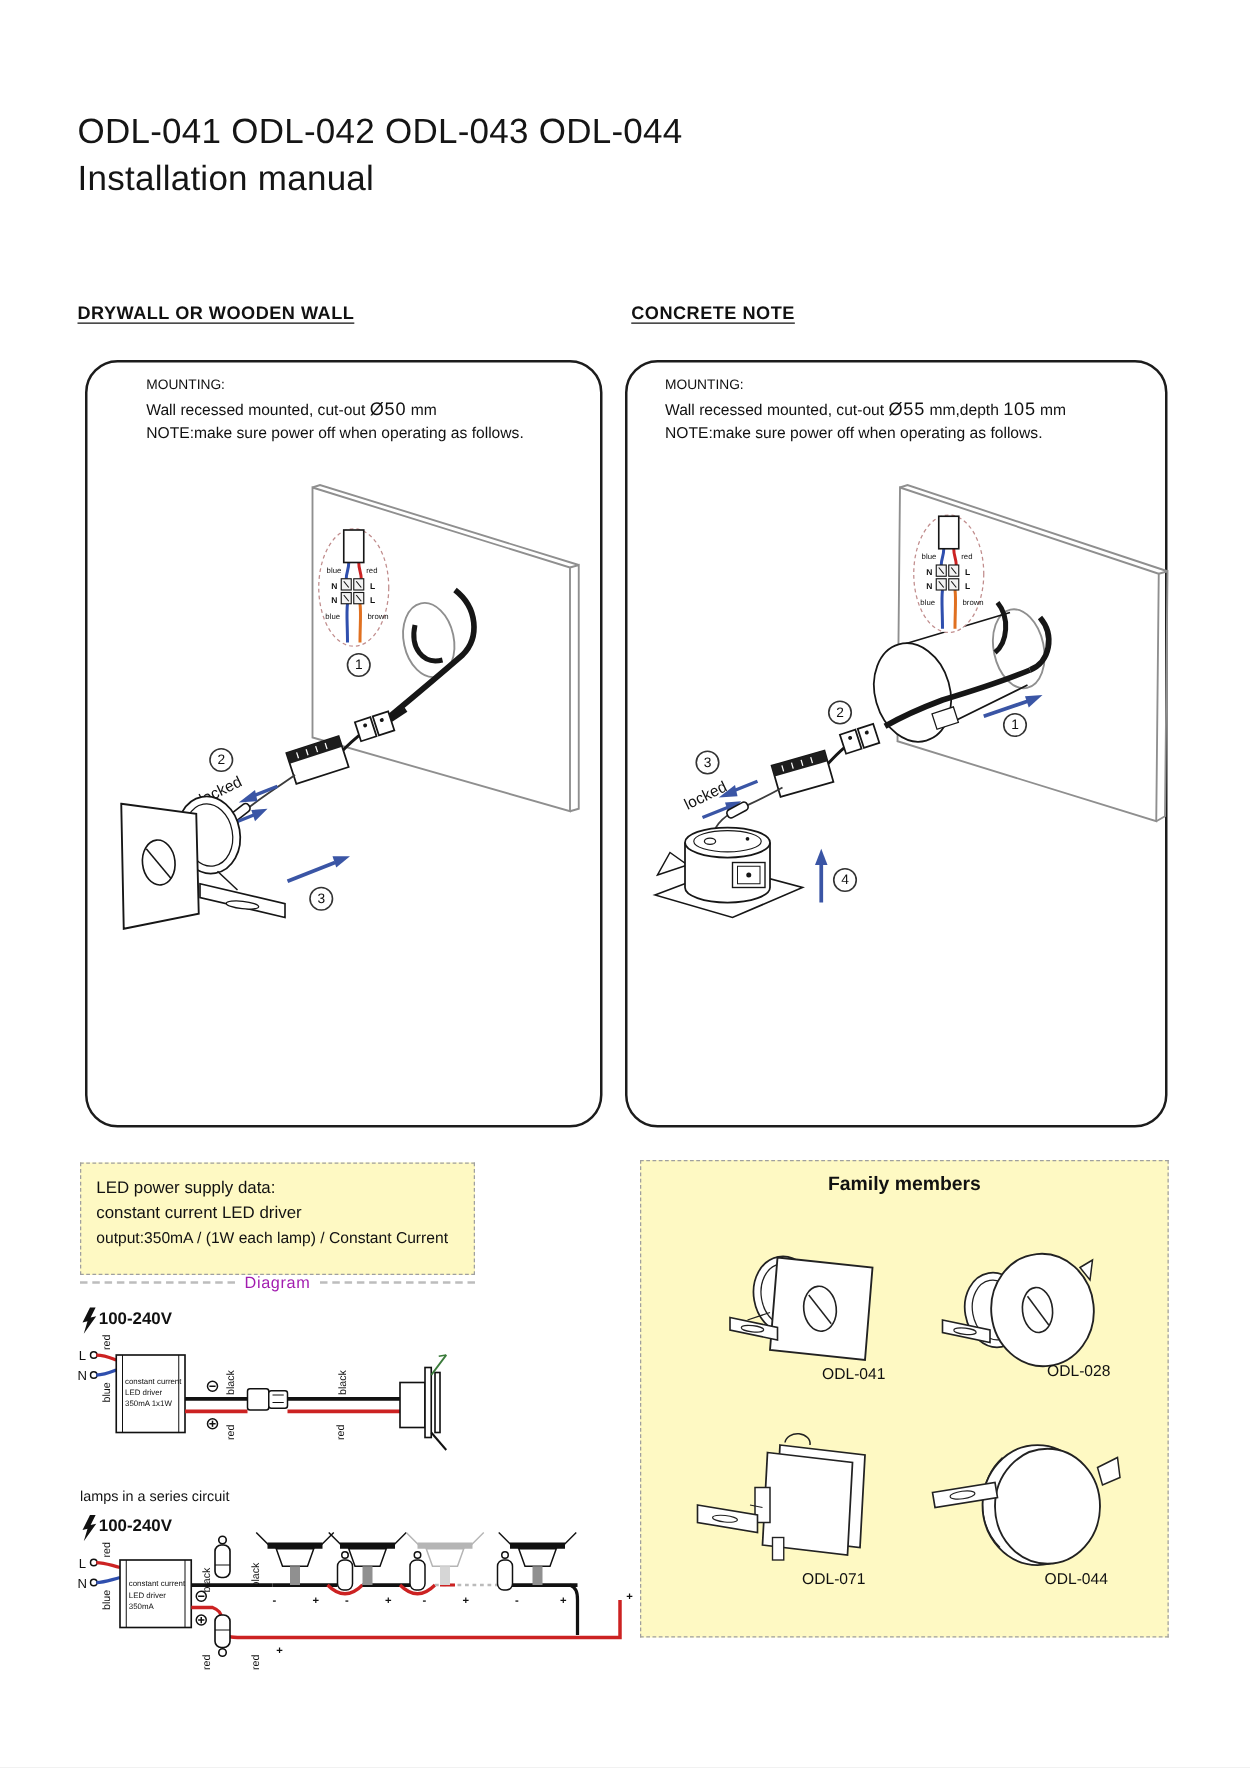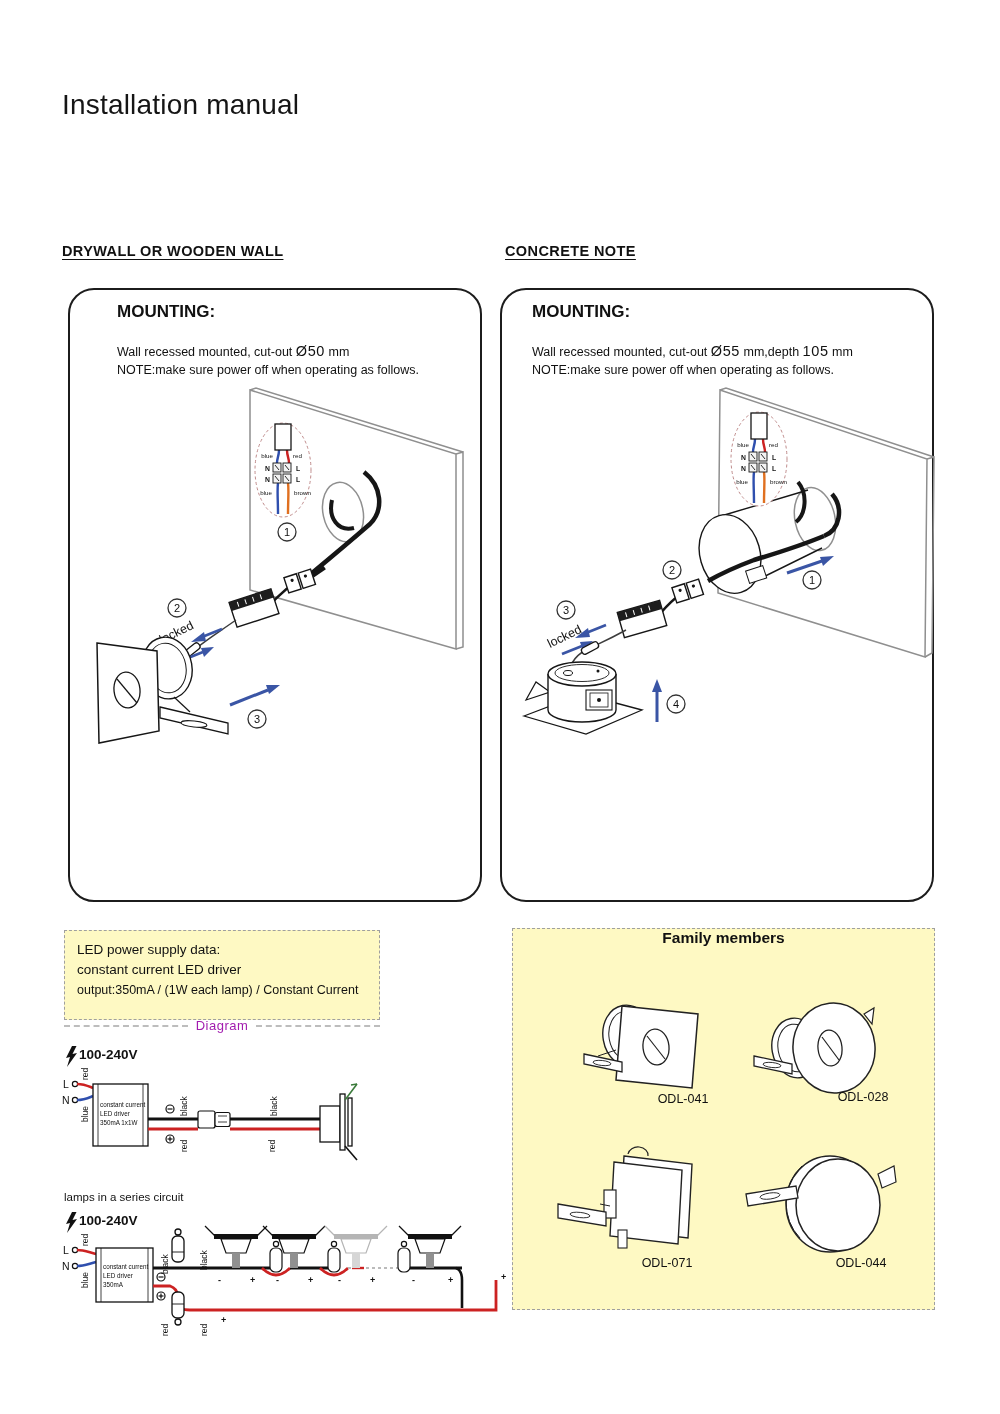--- a/index.html
+++ b/index.html
@@ -4,40 +4,41 @@
 <style>
   html,body{margin:0;padding:0;background:#e8e8e8}
   .page{position:relative;width:1000px;height:1414px;background:#ffffff;margin:0 auto;
         font-family:"Liberation Sans","DejaVu Sans",sans-serif;color:#111;overflow:hidden}
   .abs{position:absolute}
   .title{left:62px;top:86px;font-size:28px;line-height:38px;letter-spacing:.2px;color:#151515}
   .col-heading{font-weight:bold;font-size:14.5px;text-decoration:underline;text-underline-offset:3px;
                letter-spacing:.4px;text-align:left;width:420px}
   .panel{border:2px solid #1c1c1c;border-radius:26px;background:#fff}
   .mount-block{position:absolute}
-  .mount-title{font-weight:bold;font-size:17px;margin-bottom:20px}
+  .mount-title{font-weight:normal;font-size:11px;margin-bottom:5px}
   .mount-line{font-size:12.5px;line-height:18px}
   .mount-val{font-size:14.5px;letter-spacing:.6px}
   .dashed-box{border:1.5px dashed #9f9f9f;background:#fef9c3}
   .ps-line1{font-size:13.5px;line-height:20px}
   .ps-line3{font-size:12.5px;line-height:20px}
   .sep{display:flex;align-items:center;gap:8px}
   .sep .rule{flex:1;border-top:2px dashed #bdbdbd;height:0}
   .sep .lbl{color:#a21caf;font-size:13px;letter-spacing:.5px}
   .family-title{font-weight:bold;font-size:15.5px;text-align:center}
   .member-label{font-size:12.5px;text-align:center;width:110px}
   svg{position:absolute;overflow:visible}
   svg text{fill:#111}
 </style>
 </head>
 <body>
 
 <div class="page">
 
   <div class="abs title">
+    <div>ODL-041 ODL-042 ODL-043 ODL-044</div>
     <div>Installation manual</div>
   </div>
 
   <div class="abs col-heading" style="left:62px;top:243px">DRYWALL OR WOODEN WALL</div>
   <div class="abs col-heading" style="left:505px;top:243px">CONCRETE NOTE</div>
 
   <div class="abs panel" style="left:68px;top:288px;width:410px;height:610px">
     <div class="mount-block" style="left:47px;top:12px;width:350px">
       <div class="mount-title">MOUNTING:</div>
       <div class="mount-line">
@@ -451,21 +452,21 @@
     <text x="250" y="93" font-size="9" font-weight="bold">+</text>
     <text x="280" y="93" font-size="9" font-weight="bold">-</text>
     <text x="312" y="93" font-size="9" font-weight="bold">+</text>
     <text x="354" y="93" font-size="9" font-weight="bold">-</text>
     <text x="390" y="93" font-size="9" font-weight="bold">+</text>
     <text x="163" y="133" font-size="9" font-weight="bold">+</text>
     <text x="443" y="90" font-size="9" font-weight="bold">+</text>
   </svg>
 
   <div class="abs dashed-box" style="left:512px;top:928px;width:423px;height:382px;box-sizing:border-box">
-    <div class="family-title" style="">Family members</div>
+    <div class="family-title" style="margin-top:10px">Family members</div>
   </div>
 
   <svg style="left:576px;top:992px" width="160" height="100" viewBox="0 0 160 100">
     <ellipse cx="52" cy="44" rx="25" ry="31" transform="rotate(-10 52 44)" fill="#fff" stroke="#222" stroke-width="1.4"></ellipse>
     <ellipse cx="52" cy="44" rx="19" ry="25" transform="rotate(-10 52 44)" fill="#fff" stroke="#222" stroke-width="1"></ellipse>
     <polygon points="46,14 122,22 116,96 40,88" fill="#fff" stroke="#222" stroke-width="1.5"></polygon>
     <ellipse cx="80" cy="55" rx="13" ry="18" transform="rotate(-6 80 55)" fill="#fff" stroke="#222" stroke-width="1.3"></ellipse>
     <line x1="71" y1="44" x2="89" y2="67" stroke="#222" stroke-width="1.2"></line>
     <polygon points="8,62 46,70 46,80 8,72" fill="#fff" stroke="#222" stroke-width="1.3"></polygon>
     <ellipse cx="26" cy="71" rx="9" ry="2.5" transform="rotate(6 26 71)" fill="#fff" stroke="#222" stroke-width="0.9"></ellipse>

